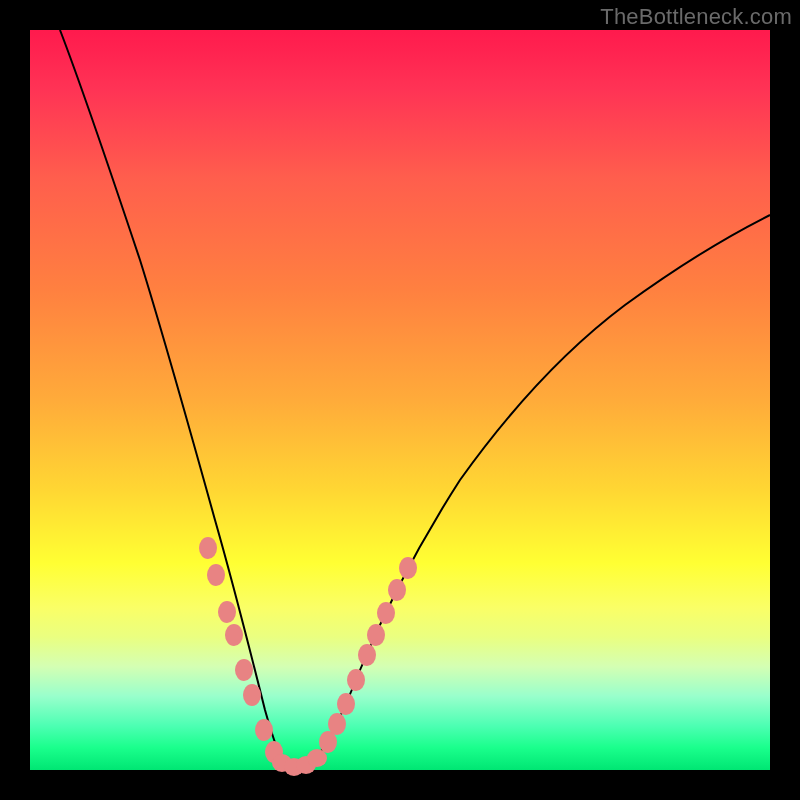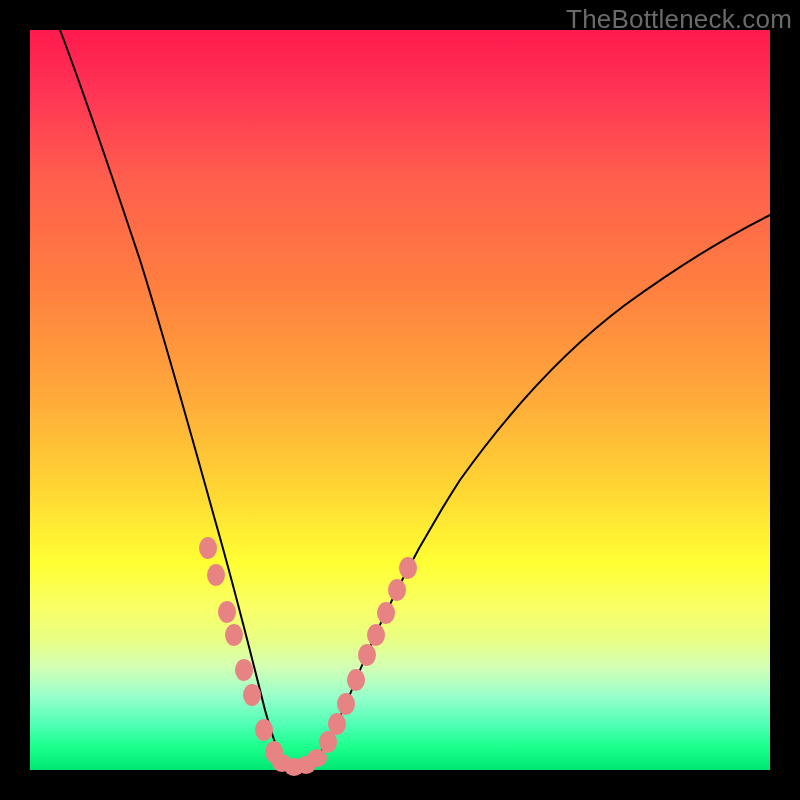--- a/index.html
+++ b/index.html
@@ -31,21 +31,21 @@
       #4dffb3 94%,
       #1aff8c 97%,
       #00e673 100%
     );
   }
   .watermark {
     position: absolute;
     top: 4px;
     right: 8px;
     font-family: Arial, Helvetica, sans-serif;
-    font-size: 26px;
+    font-size: 22px;
     color: #6a6a6a;
     font-weight: 500;
     letter-spacing: 0.2px;
   }
   svg.curve {
     position: absolute;
     left: 0;
     top: 0;
     width: 740px;
     height: 740px;

